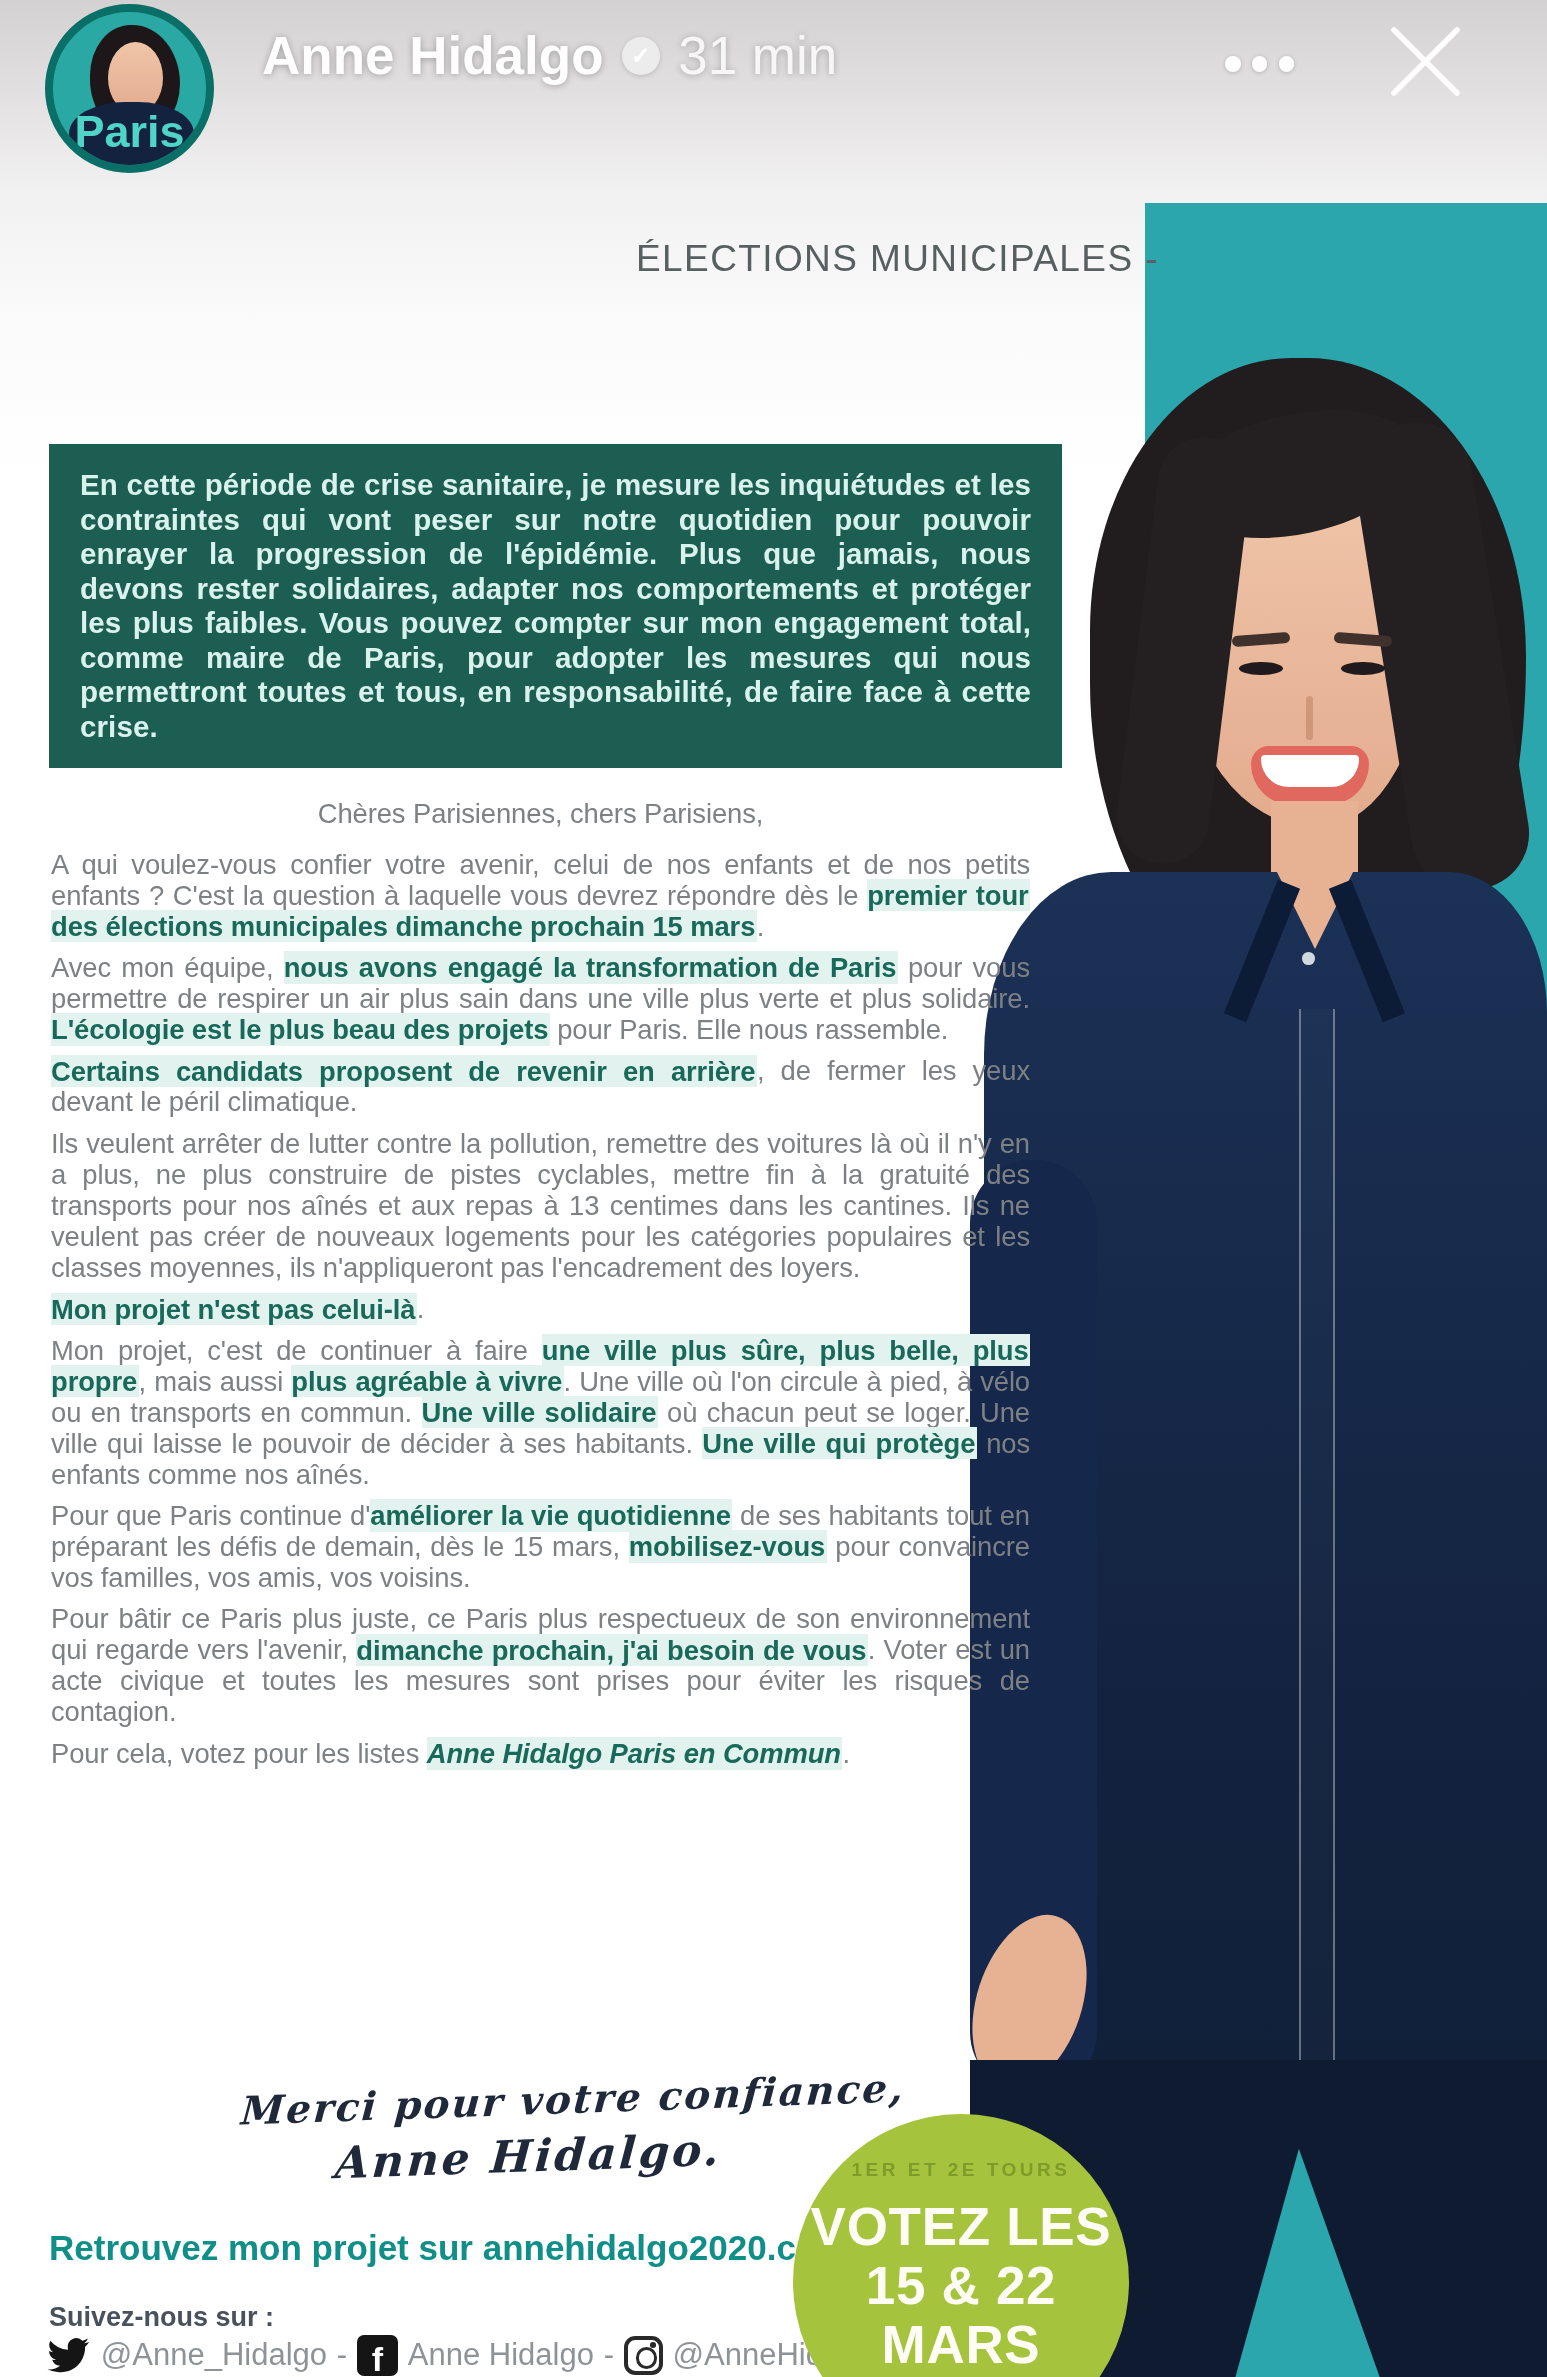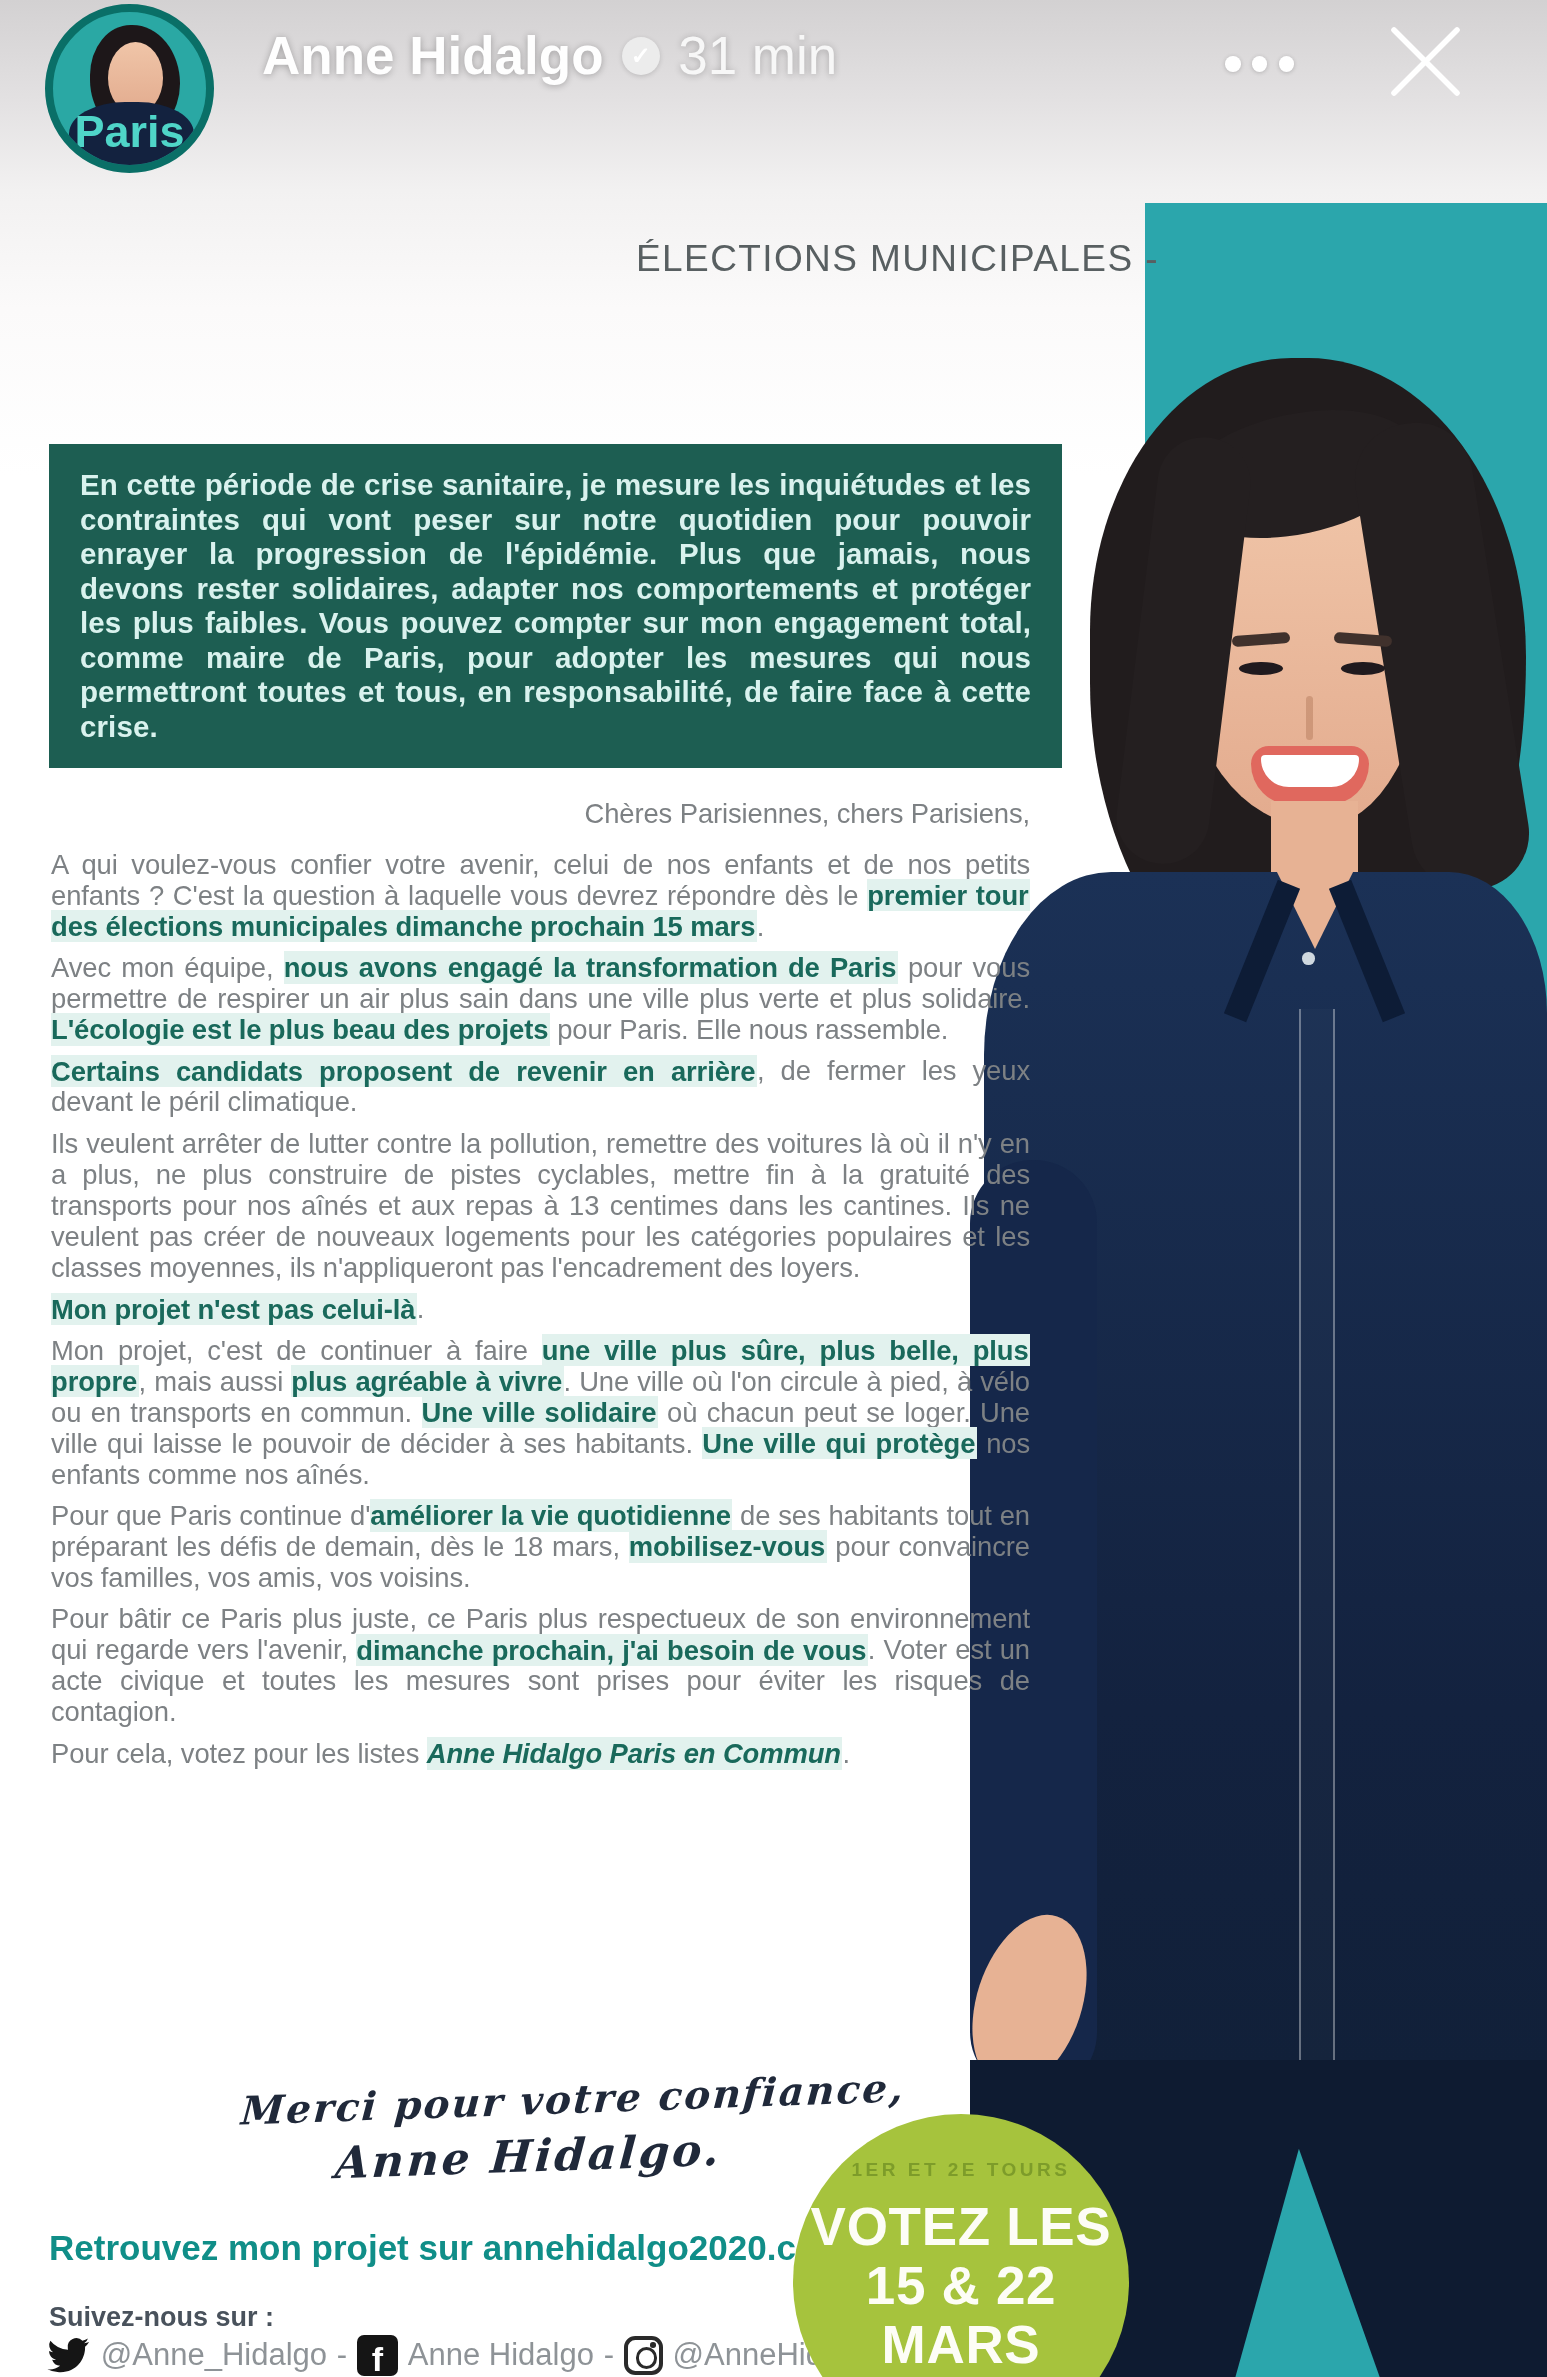--- a/index.html
+++ b/index.html
@@ -74,21 +74,21 @@
            border-left:2.1px solid rgba(255,255,255,.35);border-right:2.1px solid rgba(255,255,255,.35);}
   .pendant{left:332px;top:636px;width:12.7px;height:12.7px;border-radius:50%;background:#cfd8df;}
   .hand{left:7px;top:1596px;width:105px;height:179px;background:#e7b294;border-radius:50%;transform:rotate(18deg);}
   .trousers{left:0px;top:1744px;width:577px;height:317px;background:#0e1b31;}
   .wedge{left:0;top:0;width:100%;height:100%;background:#2ba6ac;clip-path:polygon(57% 28%,46% 100%,71% 100%);}
 
   
   .letter{position:absolute;left:51px;top:799px;width:979px;z-index:4;
           font-size:27.4px;line-height:1.13;color:#7d8184;letter-spacing:-0.1px;}
   .letter p{margin:0 0 10.5px 0;text-align:justify;}
-  .letter p.salut{text-align:right;margin-bottom:19.7px;}
+  .letter p.salut{text-align:center;margin-bottom:19.7px;}
   .hl{color:#19695b;font-weight:700;background:#e2f2ee;padding:0.7px 1.4px 0.7px 0;
       -webkit-box-decoration-break:clone;box-decoration-break:clone;}
   .it{font-style:italic;}
 
   
   .sig{position:absolute;left:239px;top:2076px;z-index:4;color:#20293a;
        font-family:"DejaVu Serif",serif;font-style:italic;font-weight:700;
        transform:rotate(-2deg) skewX(-6deg);}
   .sig .s1{font-size:39px;letter-spacing:2.1px;}
   .sig .s2{font-size:44px;letter-spacing:2.8px;margin:7px 0 0 98px;}
@@ -152,21 +152,21 @@
   <div class="introbox">En cette période de crise sanitaire, je mesure les inquiétudes et les contraintes qui vont peser sur notre quotidien pour pouvoir enrayer la progression de l'épidémie. Plus que jamais, nous devons rester solidaires, adapter nos comportements et protéger les plus faibles. Vous pouvez compter sur mon engagement total, comme maire de Paris, pour adopter les mesures qui nous permettront toutes et tous, en responsabilité, de faire face à cette crise.</div>
 
   <div class="letter">
       <p class="para salut"><span>Chères Parisiennes, chers Parisiens,</span></p>
       <p class="para"><span>A qui voulez-vous confier votre avenir, celui de nos enfants et de nos petits enfants ? C'est la question à laquelle vous devrez répondre dès le </span><span class="hl">premier tour des élections municipales dimanche prochain 15 mars</span><span>.</span></p>
       <p class="para"><span>Avec mon équipe, </span><span class="hl">nous avons engagé la transformation de Paris</span><span> pour vous permettre de respirer un air plus sain dans une ville plus verte et plus solidaire. </span><span class="hl">L'écologie est le plus beau des projets</span><span> pour Paris. Elle nous rassemble.</span></p>
       <p class="para"><span class="hl">Certains candidats proposent de revenir en arrière</span><span>, de fermer les yeux devant le péril climatique.</span></p>
       <p class="para"><span>Ils veulent arrêter de lutter contre la pollution, remettre des voitures là où il n'y en a plus, ne plus construire de pistes cyclables, mettre fin à la gratuité des transports pour nos aînés et aux repas à 13 centimes dans les cantines. Ils ne veulent pas créer de nouveaux logements pour les catégories populaires et les classes moyennes, ils n'appliqueront pas l'encadrement des loyers.</span></p>
       <p class="para"><span class="hl">Mon projet n'est pas celui-là</span><span>.</span></p>
       <p class="para"><span>Mon projet, c'est de continuer à faire </span><span class="hl">une ville plus sûre, plus belle, plus propre</span><span>, mais aussi </span><span class="hl">plus agréable à vivre</span><span>. Une ville où l'on circule à pied, à vélo ou en transports en commun. </span><span class="hl">Une ville solidaire</span><span> où chacun peut se loger. Une ville qui laisse le pouvoir de décider à ses habitants. </span><span class="hl">Une ville qui protège</span><span> nos enfants comme nos aînés.</span></p>
-      <p class="para"><span>Pour que Paris continue d'</span><span class="hl">améliorer la vie quotidienne</span><span> de ses habitants tout en préparant les défis de demain, dès le 18 mars, </span><span class="hl">mobilisez-vous</span><span> pour convaincre vos familles, vos amis, vos voisins.</span></p>
+      <p class="para"><span>Pour que Paris continue d'</span><span class="hl">améliorer la vie quotidienne</span><span> de ses habitants tout en préparant les défis de demain, dès le 15 mars, </span><span class="hl">mobilisez-vous</span><span> pour convaincre vos familles, vos amis, vos voisins.</span></p>
       <p class="para"><span>Pour bâtir ce Paris plus juste, ce Paris plus respectueux de son environnement qui regarde vers l'avenir, </span><span class="hl">dimanche prochain, j'ai besoin de vous</span><span>. Voter est un acte civique et toutes les mesures sont prises pour éviter les risques de contagion.</span></p>
       <p class="para"><span>Pour cela, votez pour les listes </span><span class="hl it">Anne Hidalgo Paris en Commun</span><span>.</span></p>
     </div>
 
   <div class="sig">
     <div class="s1">Merci pour votre confiance,</div>
     <div class="s2">Anne Hidalgo.</div>
   </div>
 
   <div class="website">Retrouvez mon projet sur annehidalgo2020.com</div>

